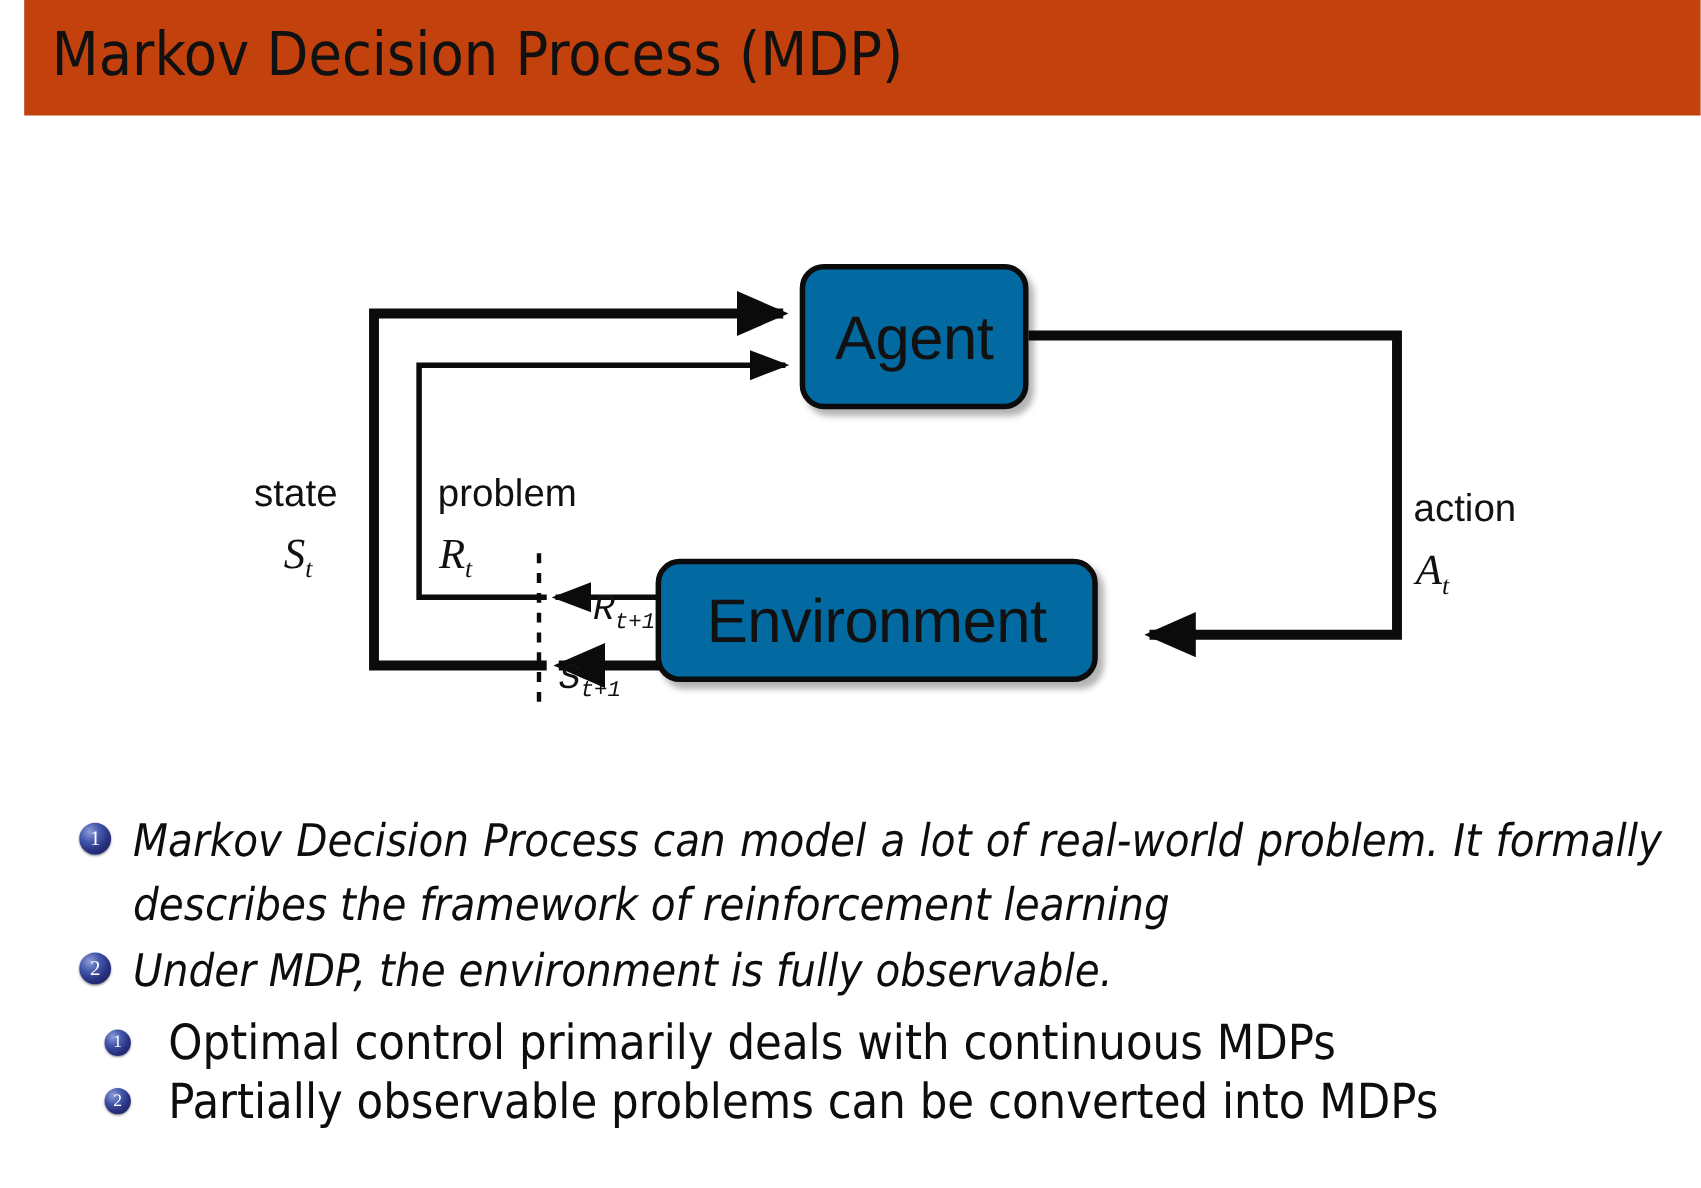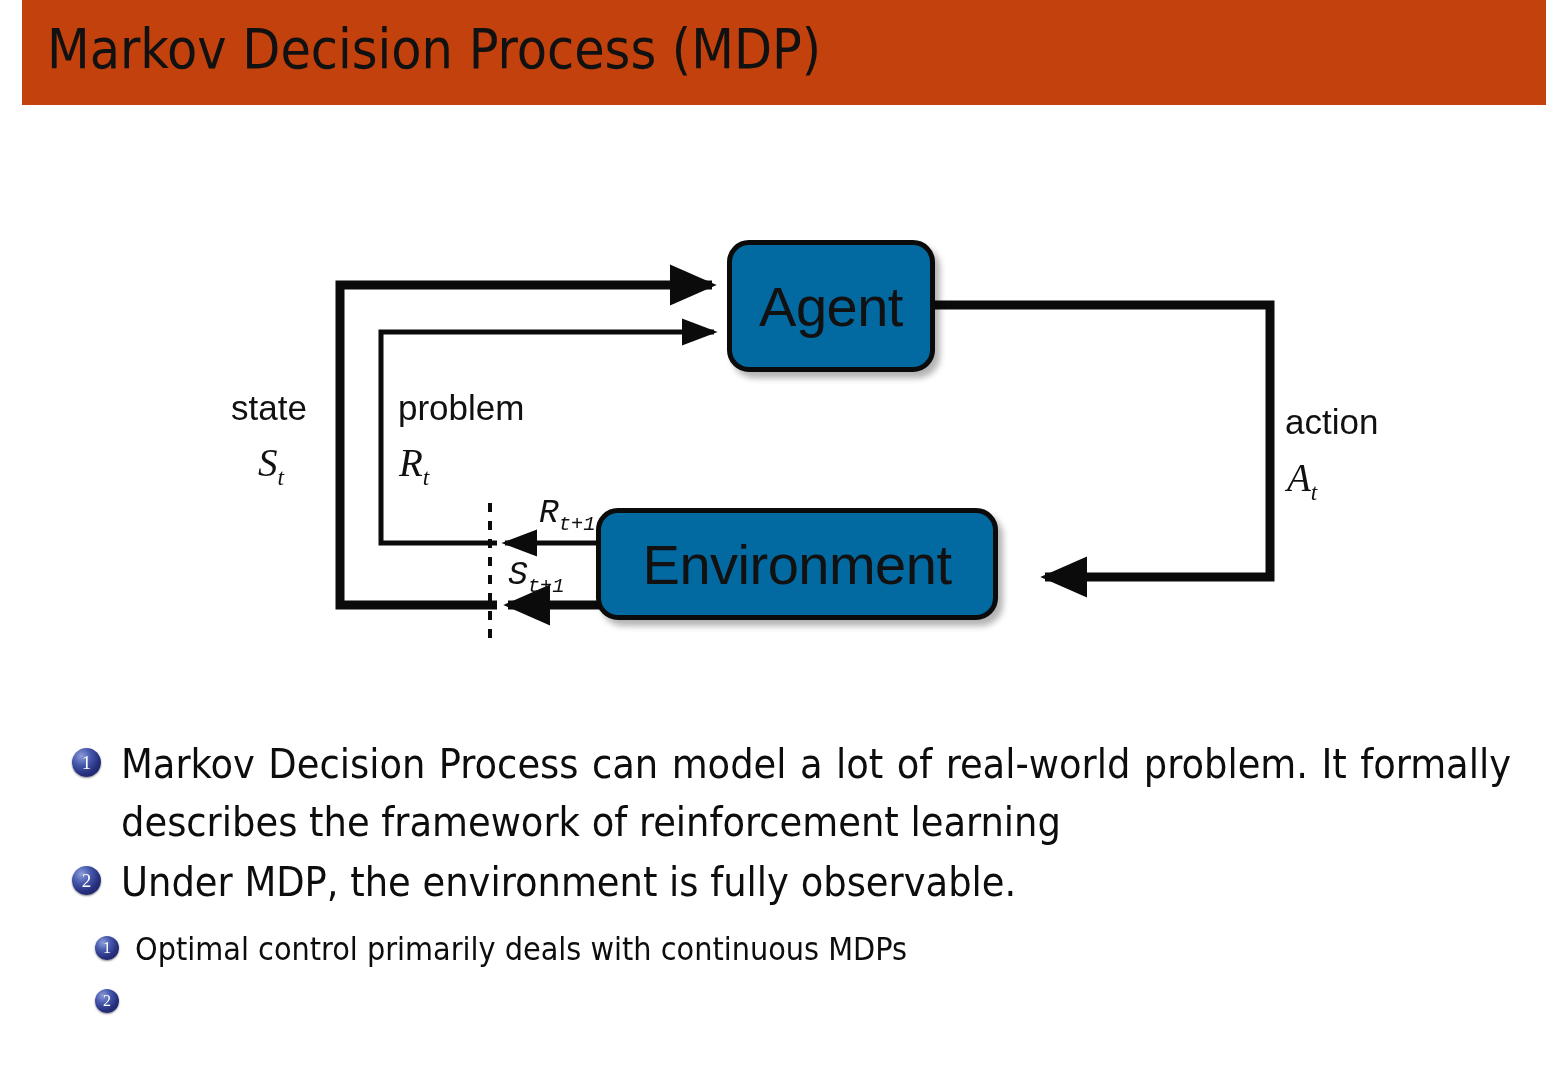--- a/index.html
+++ b/index.html
@@ -82,20 +82,21 @@
     width: 402px;
     height: 112px;
   }
 
   
   .diag-text {
     position: absolute;
     color: #111111;
     white-space: nowrap;
     font-family: "Liberation Sans", sans-serif;
+    margin-top: 41px;
   }
   .diag-word { font-size: 35px; }
   .diag-math {
     font-family: "Liberation Serif", serif;
     font-style: italic;
     font-size: 39px;
   }
   .diag-math sub {
     font-size: 0.60em;
     font-style: italic;
@@ -155,35 +156,36 @@
     width: 29px; height: 29px;
     font-size: 19px;
     margin-top: 13px;
   }
   .level1 .bullet-text {
     font-size: 41px;
     line-height: 58px;
     margin-left: 20px;
     max-width: 1390px;
     text-align: justify;
+    font-style: italic;
   }
   .level1 .bullet-text.nowrapline { text-align: left; }
 
   
   #sublist { margin-top: 12px; margin-left: 95px; }
   .level2 { margin-bottom: 1px; }
   .level2 .bullet-badge {
     width: 24px; height: 24px;
     font-size: 16px;
     margin-top: 13px;
   }
   .level2 .bullet-text {
-    font-size: 32px;
+    font-size: 44px;
     line-height: 52px;
-    margin-left: 16px;
+    margin-left: 34px;
   }
 </style>
 </head>
 <body>
 
 <div id="slide-header">
   <div id="slide-title">Markov Decision Process (MDP)</div>
 </div>
 
 <div id="diagram">
@@ -260,16 +262,17 @@
 
   <div id="sublist">
 
     <div class="bullet-row level2">
       <div class="bullet-badge">1</div>
       <div class="bullet-text">Optimal control primarily deals with continuous MDPs</div>
     </div>
 
     <div class="bullet-row level2">
       <div class="bullet-badge">2</div>
+      <div class="bullet-text">Partially observable problems can be converted into MDPs</div>
     </div>
 
   </div>
 </div>
 
 </body></html>

